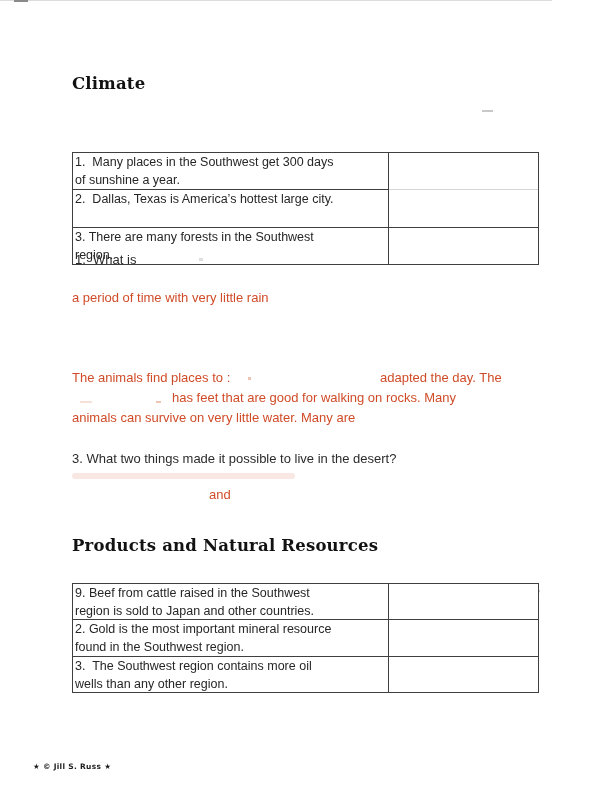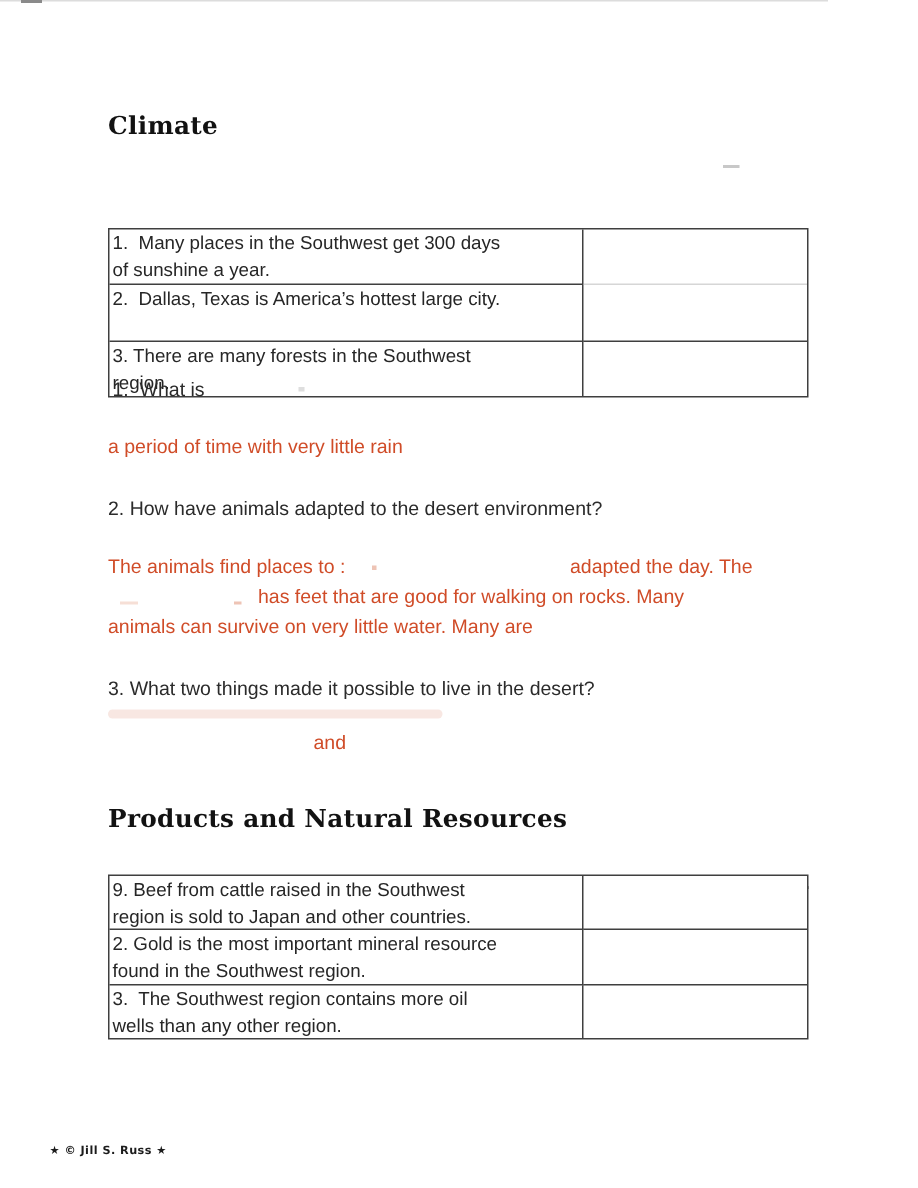--- a/index.html
+++ b/index.html
@@ -147,21 +147,20 @@
 region.</div>
     <div class="cell answer">
       
     </div>
   </div>
 
   <div class="abs q-text q1">1.  What is</div>
   <div class="abs erased m-q1"></div>
   <div class="abs a-text a1">a period of time with very little rain</div>
 
-  <div class="abs q-text q2">2. How have animals adapted to the desert environment?</div>
   <div class="abs a-text a2-l1a">The animals find places to :</div>
   <div class="abs erased-red m-a2-dot"></div>
   <div class="abs a-text a2-l1b">adapted the day. The</div>
   <div class="abs erased-red m-a2-d1"></div>
   <div class="abs erased-red m-a2-d2"></div>
   <div class="abs a-text a2-l2">has feet that are good for walking on rocks. Many</div>
   <div class="abs a-text a2-l3">animals can survive on very little water. Many are</div>
 
   <div class="abs q-text q3">3. What two things made it possible to live in the desert?</div>
   <div class="abs m-a3-smudge"></div>

